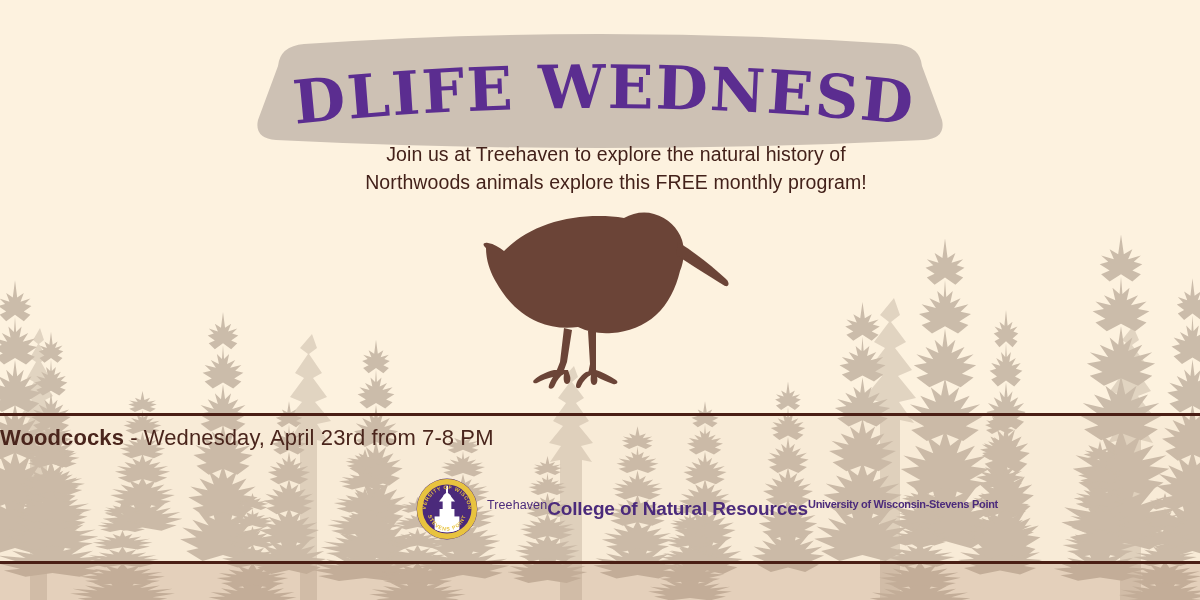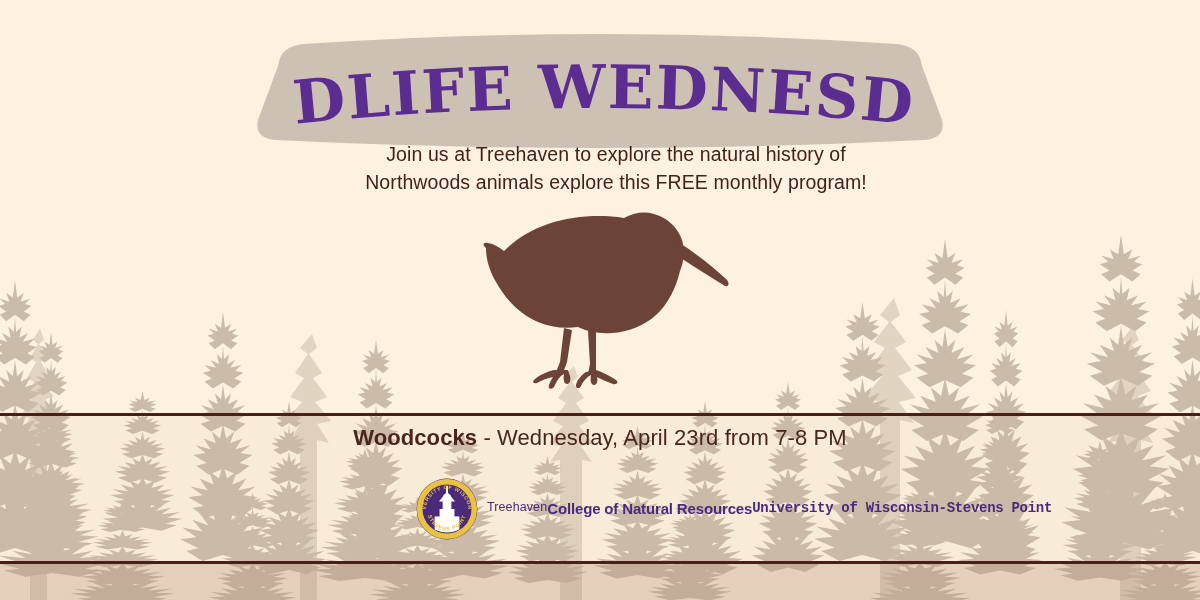--- a/index.html
+++ b/index.html
@@ -77,21 +77,20 @@
   #woodcock {
     position:absolute;
     left:468px; top:212px;
     width:300px; height:188px;
   }
   #woodcock svg { display:block; width:100%; height:100%; }
 
   
   #event-line {
     position:absolute; left:0; top:425px; width:1200px;
-    text-align:center;
     color:#4a251c;
     font-size:22px;
     letter-spacing:.1px;
     white-space:nowrap;
   }
   #event-species { font-weight:700; }
   #event-when    { font-weight:400; }
 
   
   #logo {
@@ -100,22 +99,22 @@
   }
   #logo-seal { width:62px; height:62px; flex:0 0 62px; }
   #logo-seal svg { display:block; width:62px; height:62px; }
   #logo-wordmark {
     display:flex; flex-direction:row;
     justify-content:center;
     line-height:1.06;
     color:#4b2a7b;
   }
   #logo-line-1 { font-size:12.5px; font-weight:400; letter-spacing:.1px; }
-  #logo-line-2 { font-size:15px; font-weight:600; letter-spacing:-.15px; }
-  #logo-line-3 { font-size:14px; font-weight:700; letter-spacing:-.3px;font-family:Liberation Mono, monospace; }
+  #logo-line-2 { font-size:19px; font-weight:600; letter-spacing:-.15px; }
+  #logo-line-3 { font-size:11px; font-weight:700; letter-spacing:-.3px; }
 </style>
 </head>
 <body>
 
 <div id="poster">
 
   <div class="forest-layer" id="forest-far">
     <svg viewBox="0 0 1200 600" preserveAspectRatio="none" xmlns="http://www.w3.org/2000/svg">
       <g fill="#cbbcaa">
 

